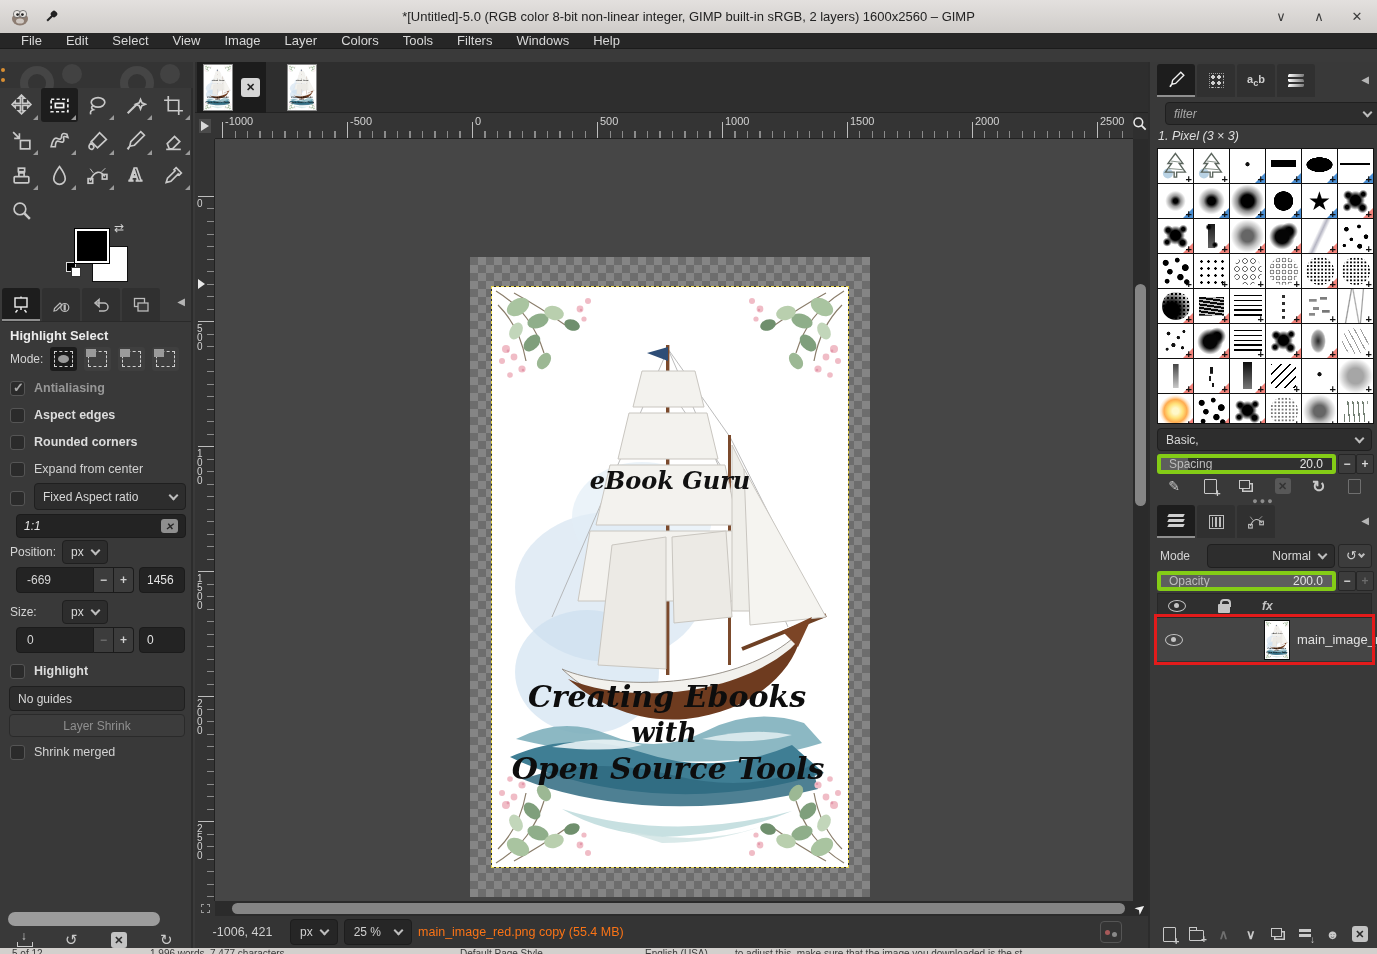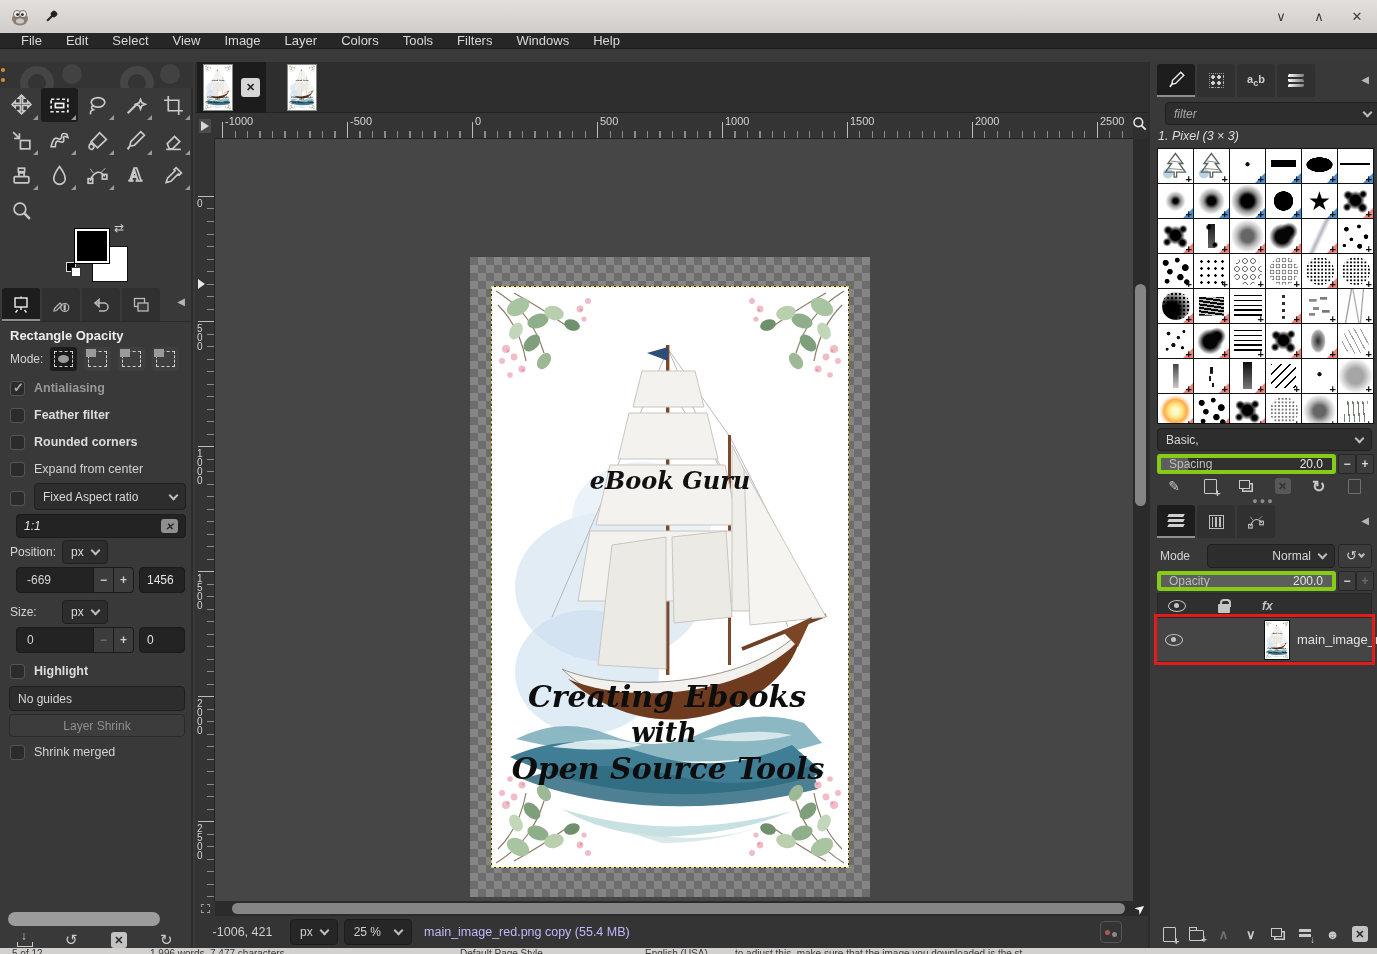--- a/index.html
+++ b/index.html
@@ -129,21 +129,21 @@
   .hscroll .th{position:absolute;top:2px;height:11px;border-radius:6px;background:#858585}
   .navbtn{position:absolute;right:0;top:839px;width:15px;height:15px;background:#2b2b2b;display:flex;align-items:center;justify-content:center}
   .navbtn .arr{color:#f2f2f2;font-size:13px;transform:rotate(-38deg);line-height:10px}
   .qmask{position:absolute;left:0;top:839px;width:20px;height:15px;background:#343434;display:flex;align-items:center;justify-content:center}
   .qmask i{width:9px;height:9px;border:1px dashed #9a9a9a;display:block}
   .zoombtn{position:absolute;right:-1px;top:53px;width:18px;height:22px;color:#e8e8e8}
 
   .statusbar{position:absolute;left:0;top:854px;width:953px;height:32px;background:#343434;display:flex;align-items:center;color:#cfcfcf}
   .sb-pos{width:95px;text-align:center;font-size:12.5px}
   .sb-box{background:#262626;border:1px solid #1d1d1d;border-radius:4px;height:26px;display:flex;align-items:center;gap:8px;padding:0 9px;margin-right:6px;cursor:pointer}
-  .sb-title{margin-left:6px;font-size:12.5px;color:#c4b5fd}
+  .sb-title{font-size:12.5px;color:#f97316}
   .sb-dots{position:absolute;right:26px;top:5px;width:22px;height:22px;border:1px solid #555;border-radius:4px}
   .sb-dots::before{content:"";position:absolute;left:4px;top:8px;width:5px;height:5px;border-radius:50%;background:#a85a5a}
   .sb-dots::after{content:"";position:absolute;left:11px;top:10px;width:5px;height:5px;border-radius:50%;background:#8a8a8a}
 
   
   .right-panel{position:absolute;left:1148px;top:62px;width:229px;height:886px;background:#393939;border-left:2px solid #2c2c2c}
   .rp-tabs{position:absolute;left:7px;top:2px;display:flex;gap:2px}
   .rp-collapse{position:absolute;right:8px;top:12px;color:#b5b5b5;font-size:10px;cursor:pointer}
   .filter-row{position:absolute;left:15px;top:40px;width:215px;height:23px}
   .filter-row .dropdown{height:23px}
@@ -456,20 +456,21 @@
   <symbol id="i-images" viewBox="0 0 18 18">
         <rect x="2.5" y="2.5" width="10" height="8"></rect>
         <rect x="6" y="7" width="10" height="8" fill="#3a3a3a"></rect>
       </symbol>
 </defs>
 </svg>
 
 <div class="app">
 
   <div class="titlebar">
+    <div class="tb-title">*[Untitled]-5.0 (RGB color 8-bit non-linear integer, GIMP built-in sRGB, 2 layers) 1600x2560 – GIMP</div>
     <div class="tb-left">
       <svg width="20" height="20" viewBox="0 0 20 20">
         <ellipse cx="10" cy="12" rx="8" ry="6.5" fill="#8d7d72"></ellipse>
         <circle cx="7" cy="7" r="3.6" fill="#e9e6e3" stroke="#555" stroke-width="0.7"></circle>
         <circle cx="13" cy="7" r="3.6" fill="#e9e6e3" stroke="#555" stroke-width="0.7"></circle>
         <circle cx="7.6" cy="7.6" r="1.4" fill="#222"></circle>
           <circle cx="12.4" cy="7.6" r="1.4" fill="#222"></circle>
         <ellipse cx="10" cy="14" rx="4" ry="2.6" fill="#cfc8c2"></ellipse>
       </svg>
       <span class="pin"></span>
@@ -611,21 +612,21 @@
           </svg>
         </div>
       <div class="dtab">
           <svg width="18" height="18" viewBox="0 0 18 18" style="stroke:#bbb;fill:none;stroke-width:1.3">
             <use href="#i-images"></use>
           </svg>
         </div>
     </div>
     <div class="dock-collapse">◀</div>
 
-    <div class="to-title">Rectangle Opacity</div>
+    <div class="to-title">Highlight Select</div>
 
     <div class="mode-row">
       <span class="lbl">Mode:</span>
       <div class="mode-btn active">
           <div class="mode-glyph">
             <i></i>
           </div>
         </div>
       <div class="mode-btn">
           <div class="mode-glyph sq">
@@ -643,21 +644,21 @@
           </div>
         </div>
     </div>
 
     <div class="chk-row" style="top:317px">
       <span class="cbox checked"></span>
         <span class="chk-label dim">Antialiasing</span>
     </div>
     <div class="chk-row" style="top:344px">
       <span class="cbox"></span>
-        <span class="chk-label">Feather filter</span>
+        <span class="chk-label">Aspect edges</span>
     </div>
     <div class="chk-row" style="top:371px">
       <span class="cbox"></span>
         <span class="chk-label">Rounded corners</span>
     </div>
     <div class="chk-row" style="top:398px">
       <span class="cbox"></span>
         <span class="chk-label normal">Expand from center</span>
     </div>
 

